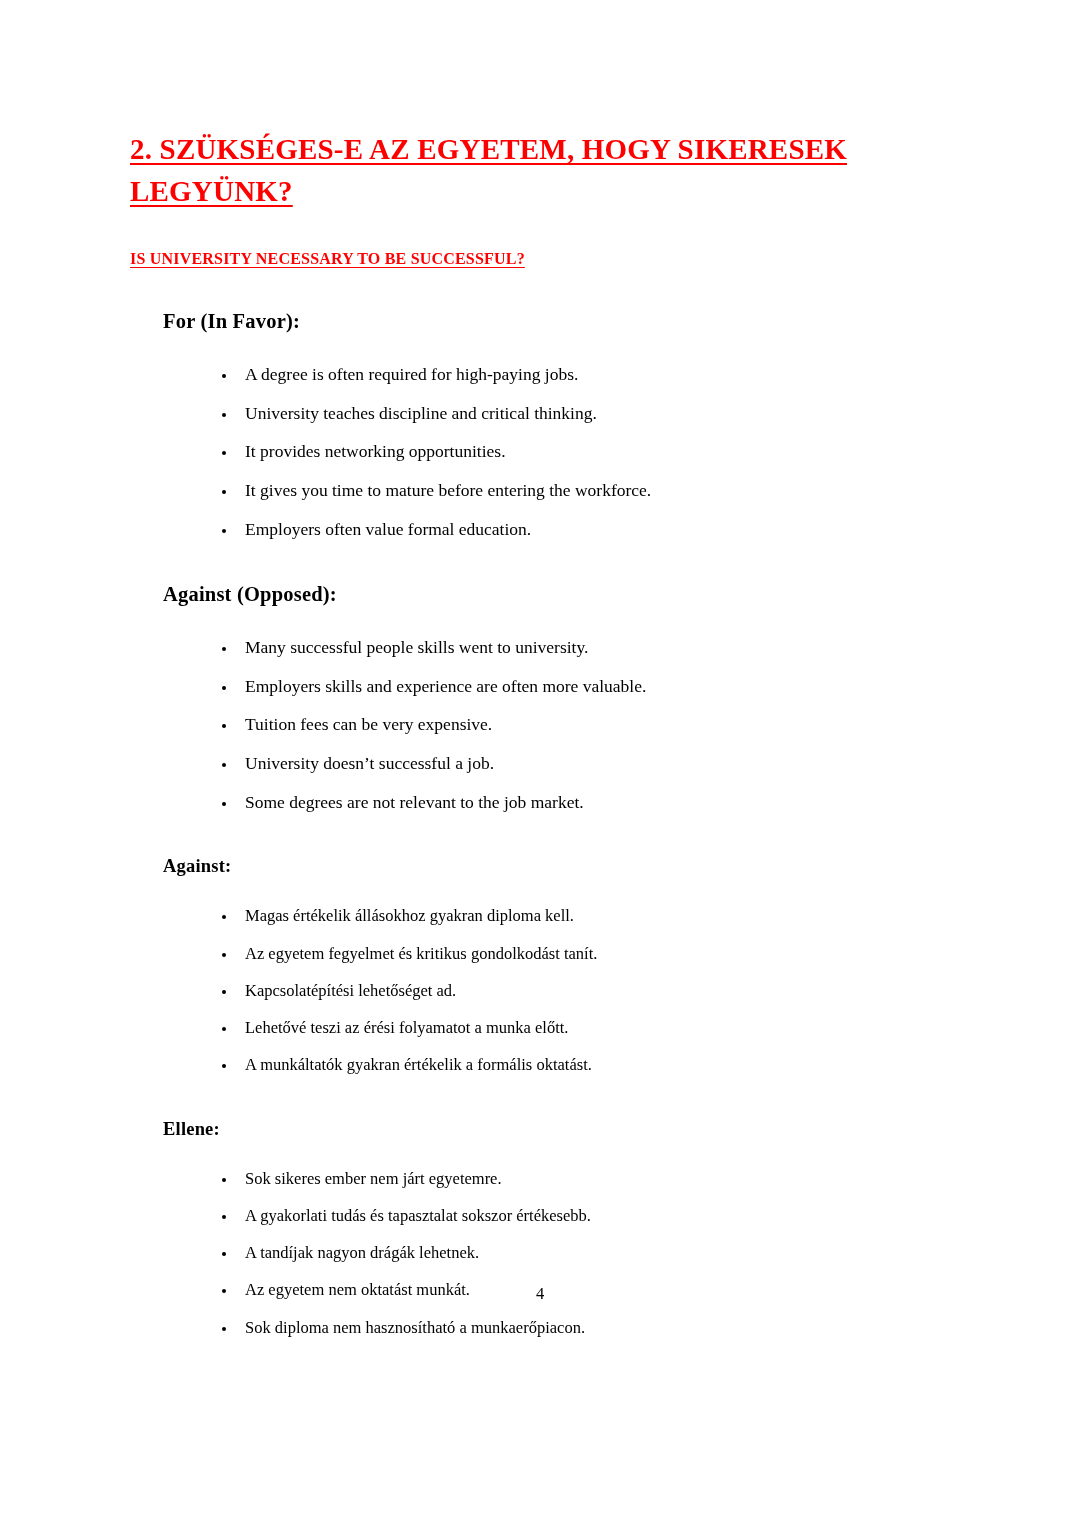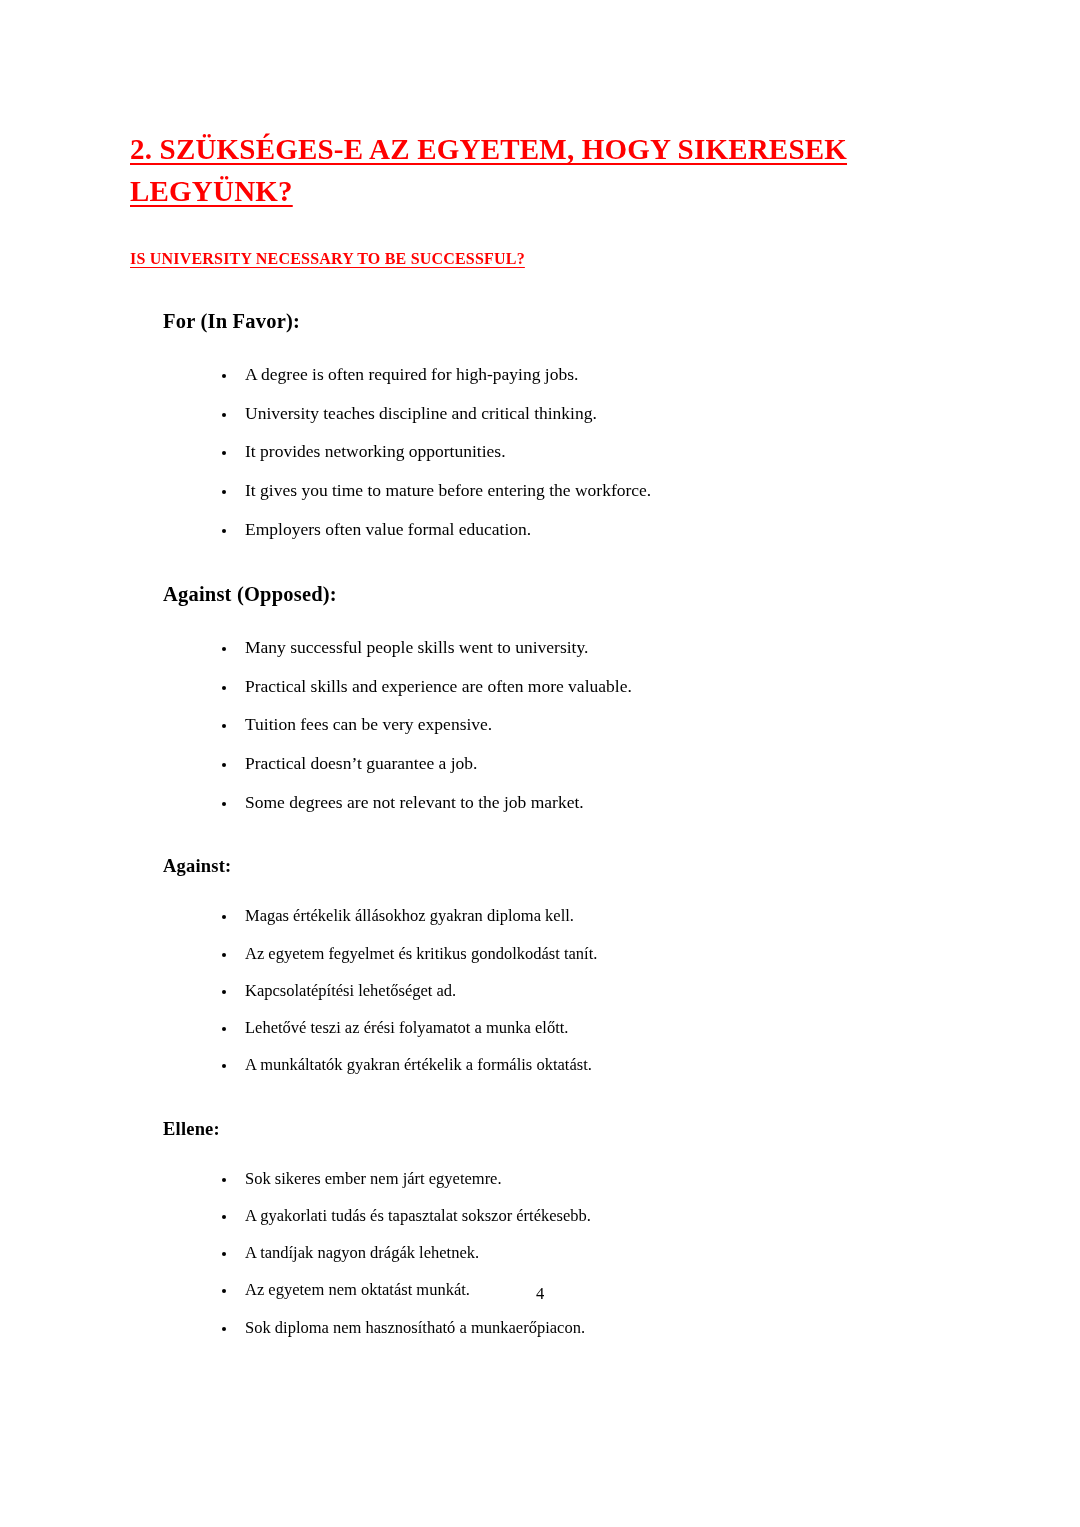--- a/index.html
+++ b/index.html
@@ -99,23 +99,23 @@
       <li>It provides networking opportunities.</li>
       <li>It gives you time to mature before entering the workforce.</li>
       <li>Employers often value formal education.</li>
     </ul>
   </div>
 
   <div class="section">
     <h3 class="section-heading">Against (Opposed):</h3>
     <ul class="bullet-list">
       <li>Many successful people skills went to university.</li>
-      <li>Practical skills and experience are often more valuable.</li>
+      <li>Employers skills and experience are often more valuable.</li>
       <li>Tuition fees can be very expensive.</li>
-      <li>Practical doesn’t guarantee a job.</li>
+      <li>University doesn’t successful a job.</li>
       <li>Some degrees are not relevant to the job market.</li>
     </ul>
   </div>
 
   <div class="section section--hu">
     <h3 class="section-heading">Against:</h3>
     <ul class="bullet-list">
       <li>Magas értékelik állásokhoz gyakran diploma kell.</li>
       <li>Az egyetem fegyelmet és kritikus gondolkodást tanít.</li>
       <li>Kapcsolatépítési lehetőséget ad.</li>

